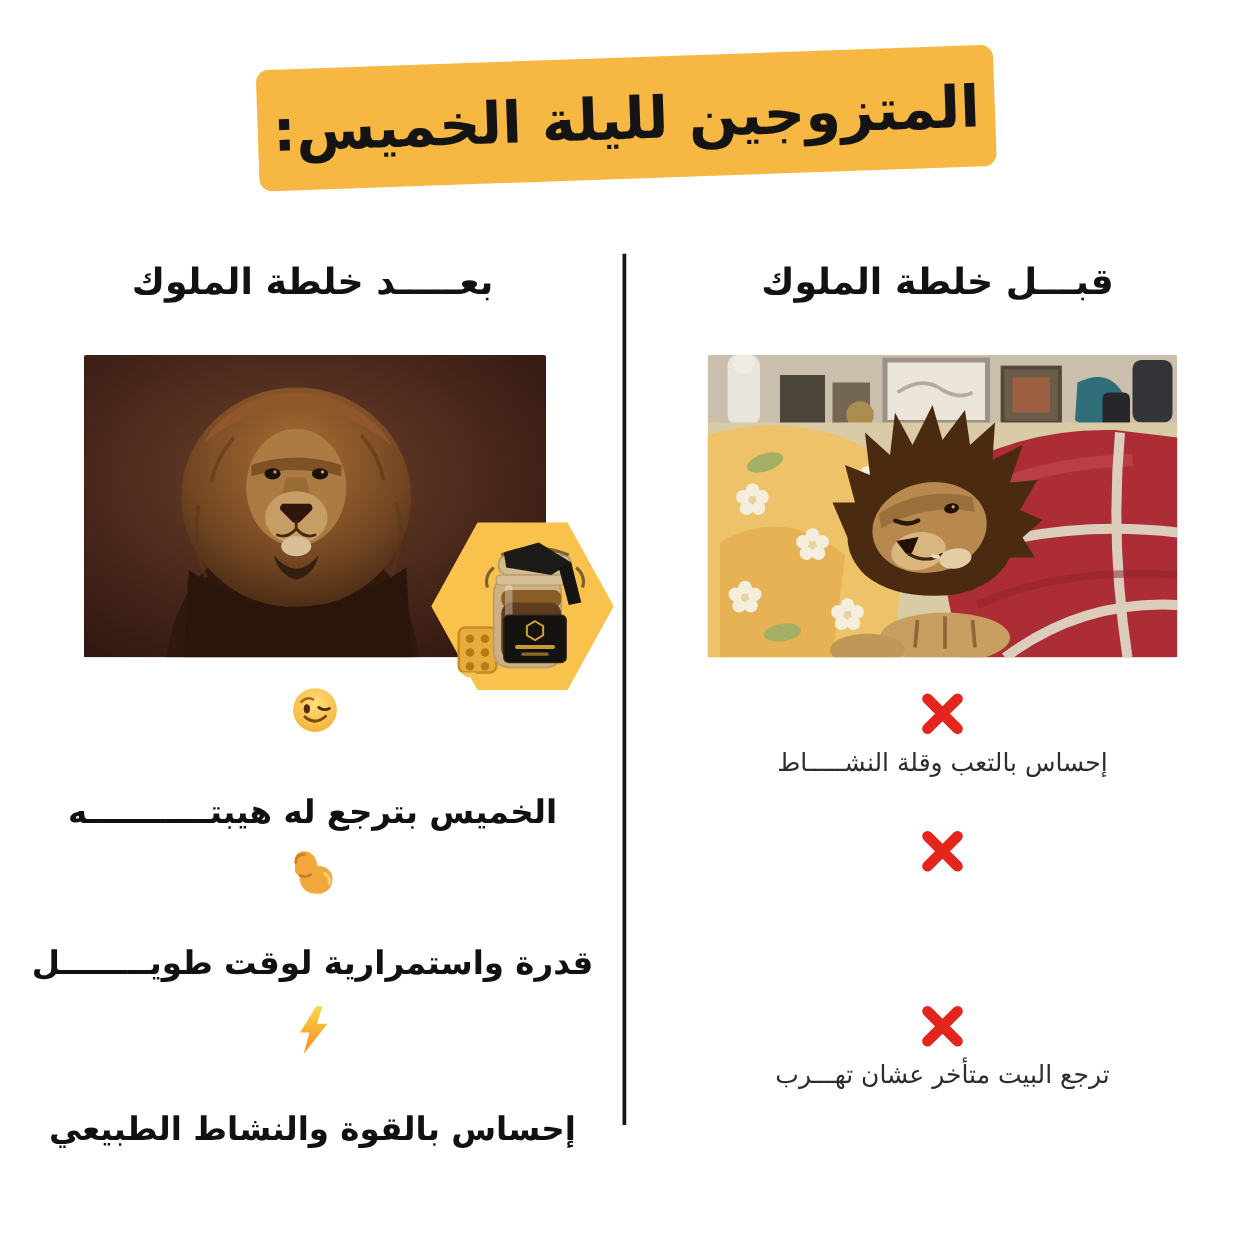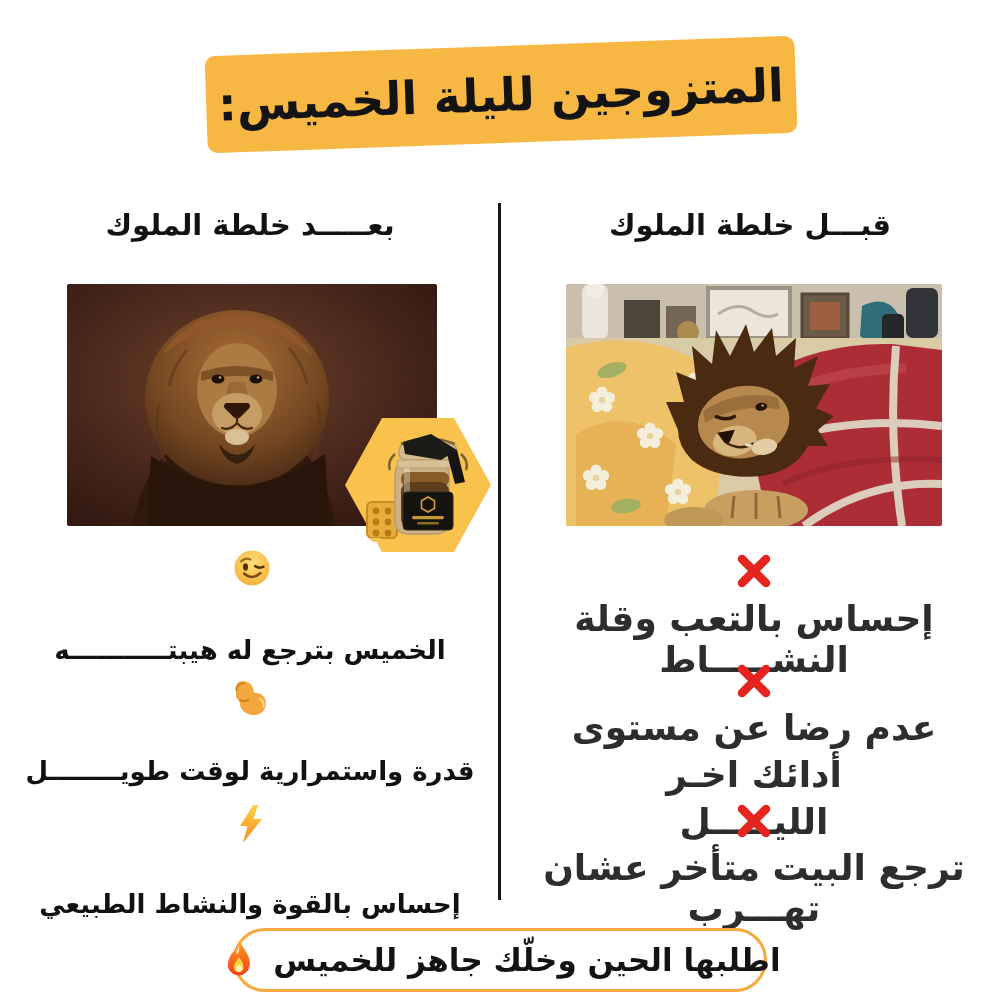--- a/index.html
+++ b/index.html
@@ -31,21 +31,21 @@
   .i-bolt{left:237px;top:804px;width:28px;height:40px;}
   .i-x1{left:734px;top:551px;width:40px;height:40px;}
   .i-x2{left:734px;top:661px;width:40px;height:40px;}
   .i-x3{left:734px;top:801px;width:40px;height:40px;}
 
   .itext{position:absolute;text-align:center;direction:rtl;}
   .t-a{font-weight:bold;font-size:26px;color:#111;}
   .t-a1{left:15px;top:599px;width:470px;margin-top:36px;}
   .t-a2{left:15px;top:728px;width:470px;margin-top:28px;}
   .t-a3{left:15px;top:851px;width:470px;margin-top:38px;}
-  .t-b{font-size:36px;color:#2d2d2d;font-weight:bold;}
+  .t-b{font-size:20px;color:#2d2d2d;font-weight:normal;}
   .t-b1{left:524px;top:598px;width:460px;}
   .t-b2{left:534px;top:705px;width:440px;white-space:pre-line;line-height:1.3;}
   .t-b3{left:524px;top:847px;width:460px;}
 
   .cta{position:absolute;left:233px;top:928px;width:534px;height:64px;box-sizing:border-box;
     border:3px solid #F5A93F;border-radius:34px;background:#fff;
     display:flex;align-items:center;justify-content:center;gap:14px;direction:rtl;cursor:pointer;}
   .cta-label{font-size:31px;font-weight:bold;color:#131313;white-space:nowrap;}
   .cta svg{display:block;}
 </style>
@@ -280,40 +280,22 @@
       <path d="M8 8 L32 32 M32 8 L8 32" stroke="#E3251D" stroke-width="8.5" stroke-linecap="round"></path>
     </svg>
   </span>
   <div class="itext t-b t-b1">إحساس بالتعب وقلة النشـــــاط</div>
 
   <span class="icon i-x2">
     <svg width="40" height="40" viewBox="0 0 40 40" xmlns="http://www.w3.org/2000/svg">
       <path d="M8 8 L32 32 M32 8 L8 32" stroke="#E3251D" stroke-width="8.5" stroke-linecap="round"></path>
     </svg>
   </span>
-  <div class="itext t-b t-b2">عدم رضا عن مستوى أدائك اخـر
-الليـــــل</div>
 
   <span class="icon i-x3">
     <svg width="40" height="40" viewBox="0 0 40 40" xmlns="http://www.w3.org/2000/svg">
       <path d="M8 8 L32 32 M32 8 L8 32" stroke="#E3251D" stroke-width="8.5" stroke-linecap="round"></path>
     </svg>
   </span>
   <div class="itext t-b t-b3">ترجع البيت متأخر عشان تهـــرب</div>
 
-  <div class="cta">
-    <span class="cta-label">اطلبها الحين وخلّك جاهز للخميس</span>
-    <span>
-      <svg width="40" height="40" viewBox="0 0 40 40" xmlns="http://www.w3.org/2000/svg">
-        <defs>
-            <linearGradient id="fireG" x1="0" y1="0" x2="0" y2="1">
-          <stop offset="0%" stop-color="#ff9a20"></stop>
-              <stop offset="100%" stop-color="#f0401a"></stop>
-        </linearGradient>
-          </defs>
-        <path d="M20 2 Q27 10 30 18 Q33 27 27 32.5 Q21 38 13.5 33.5 Q7 29 9.5 20.5 Q11.5 14 16 9.5 Q15.5 13 18 14.5 Q21 12 20 2 Z" fill="url(#fireG)"></path>
-        <path d="M20 17 Q24 22 24.5 26.5 Q25 31 20.5 32 Q16 32.5 15 28.5 Q14 25 17 21.5 Q18.5 19.5 20 17 Z" fill="#ffd23e"></path>
-        <ellipse cx="20" cy="28.5" rx="3" ry="3.6" fill="#fff1af"></ellipse>
-      </svg>
-    </span>
-  </div>
 
 </div>
 
 </body></html>

